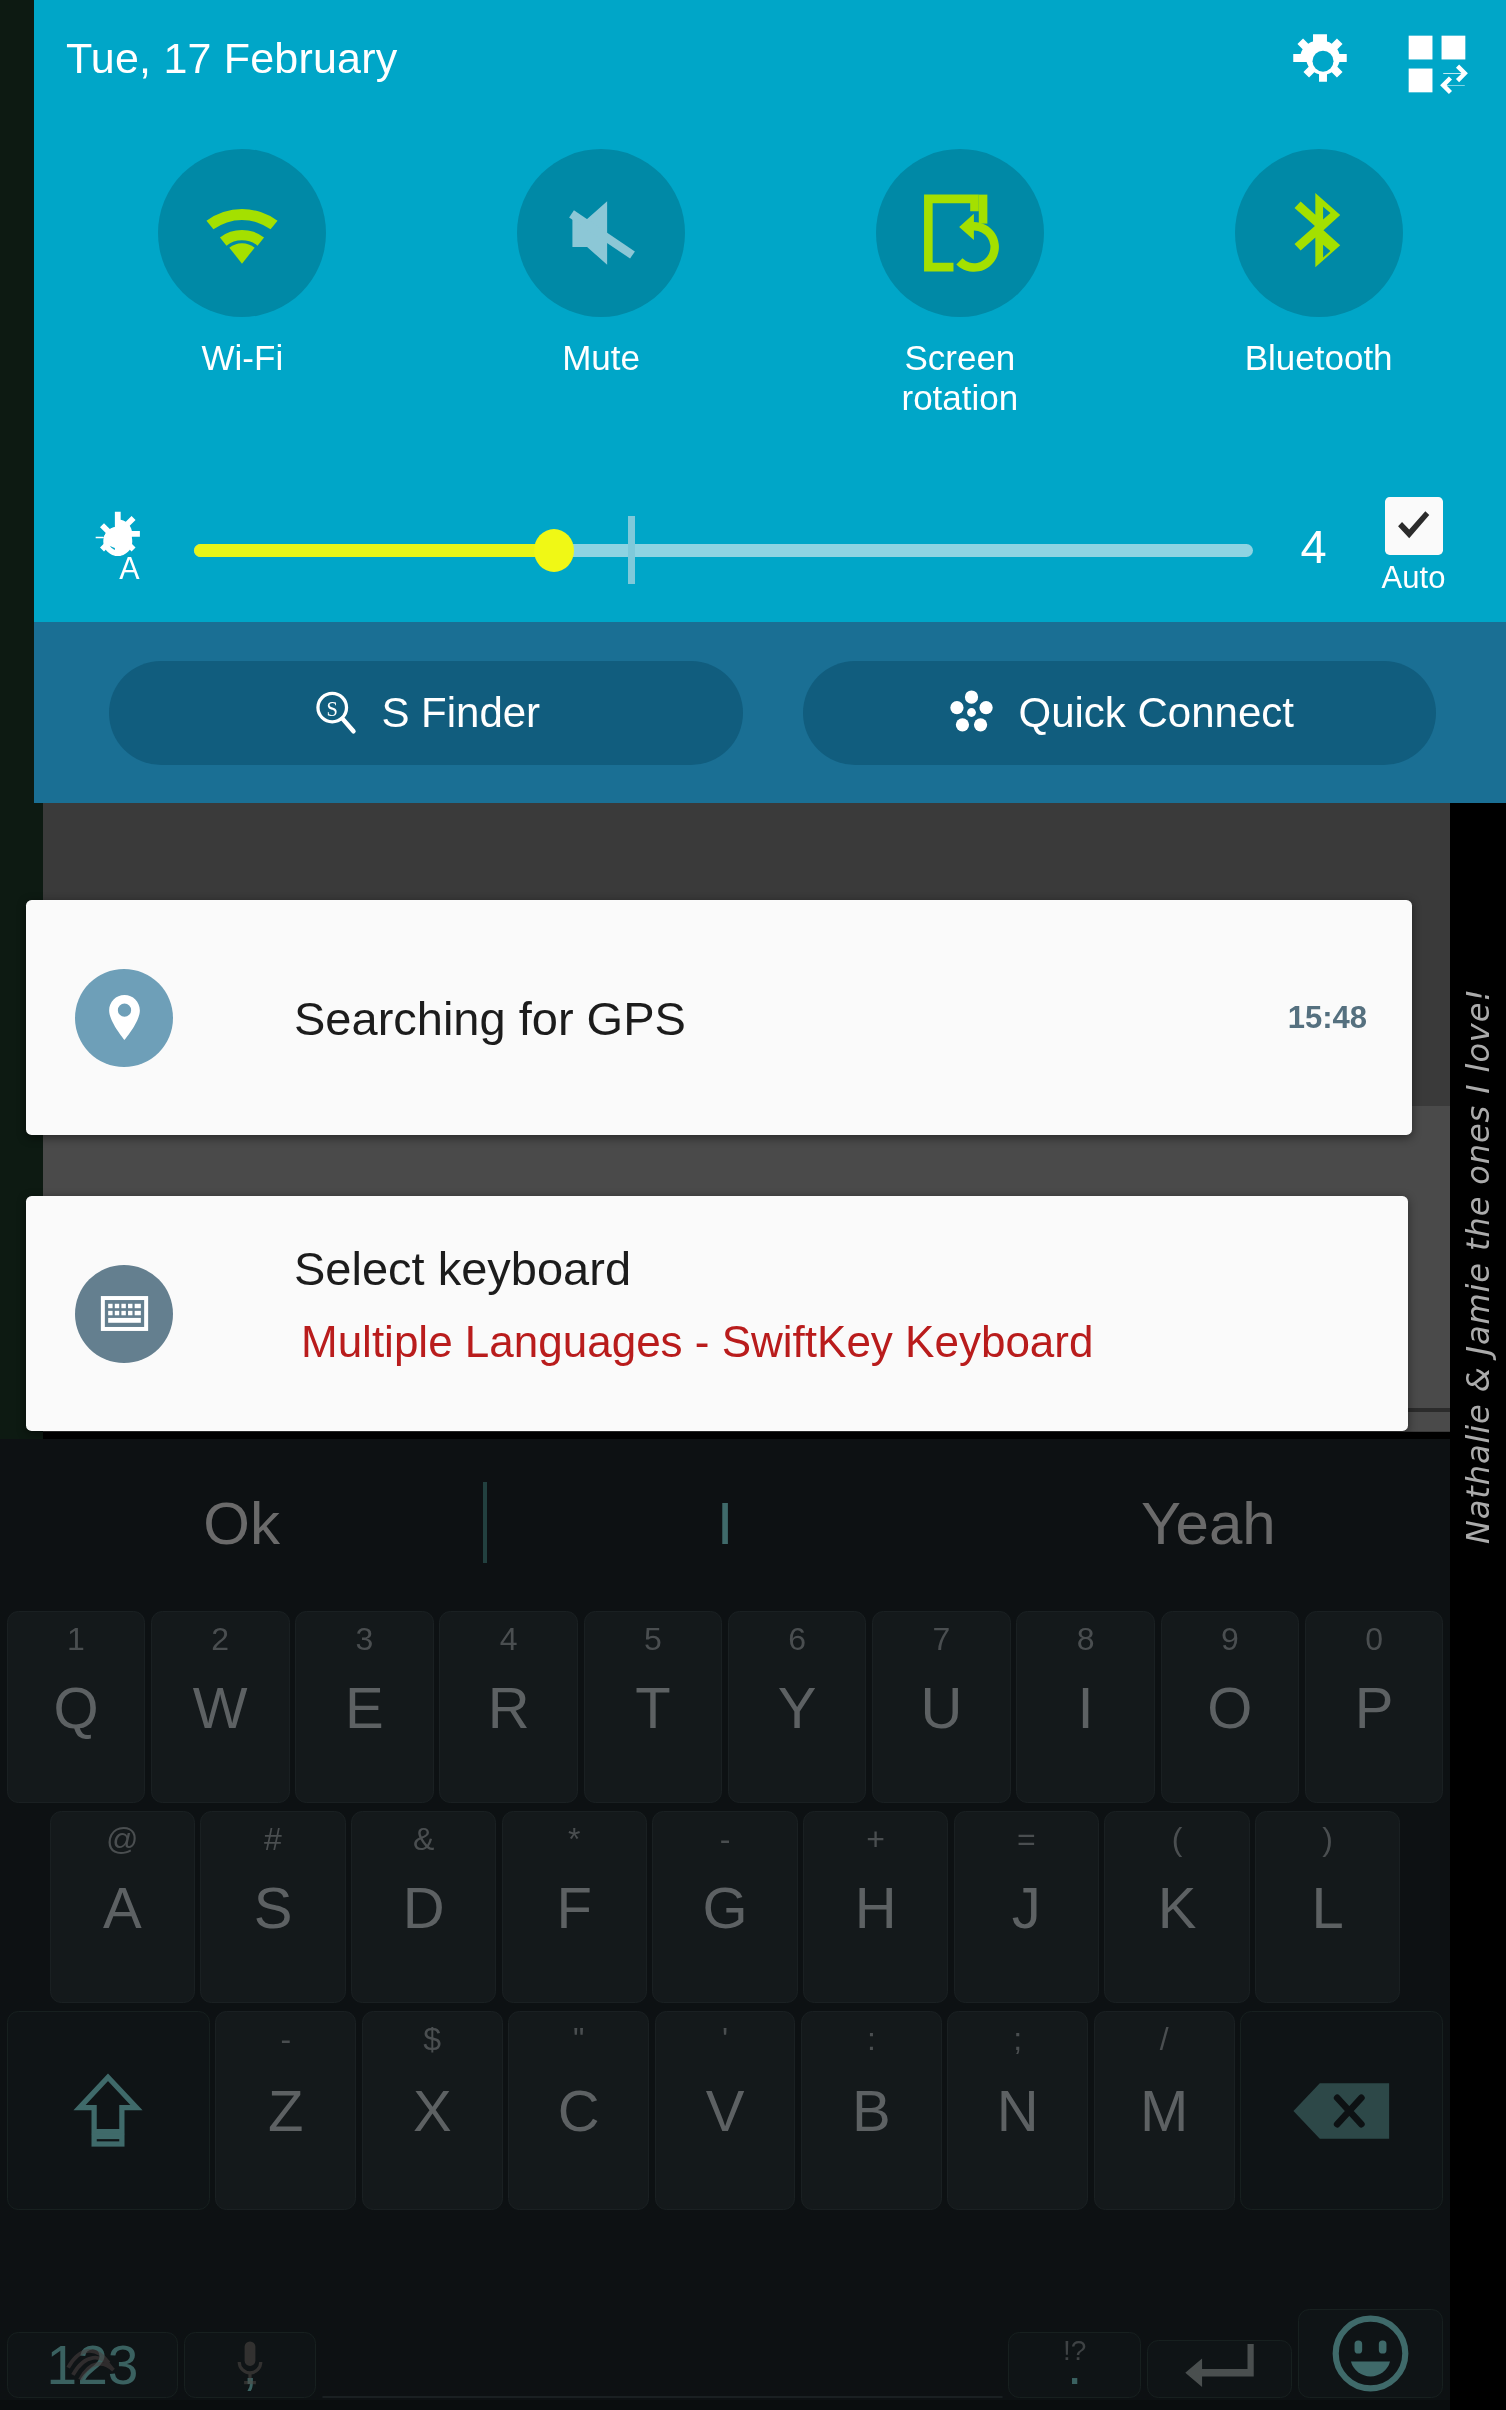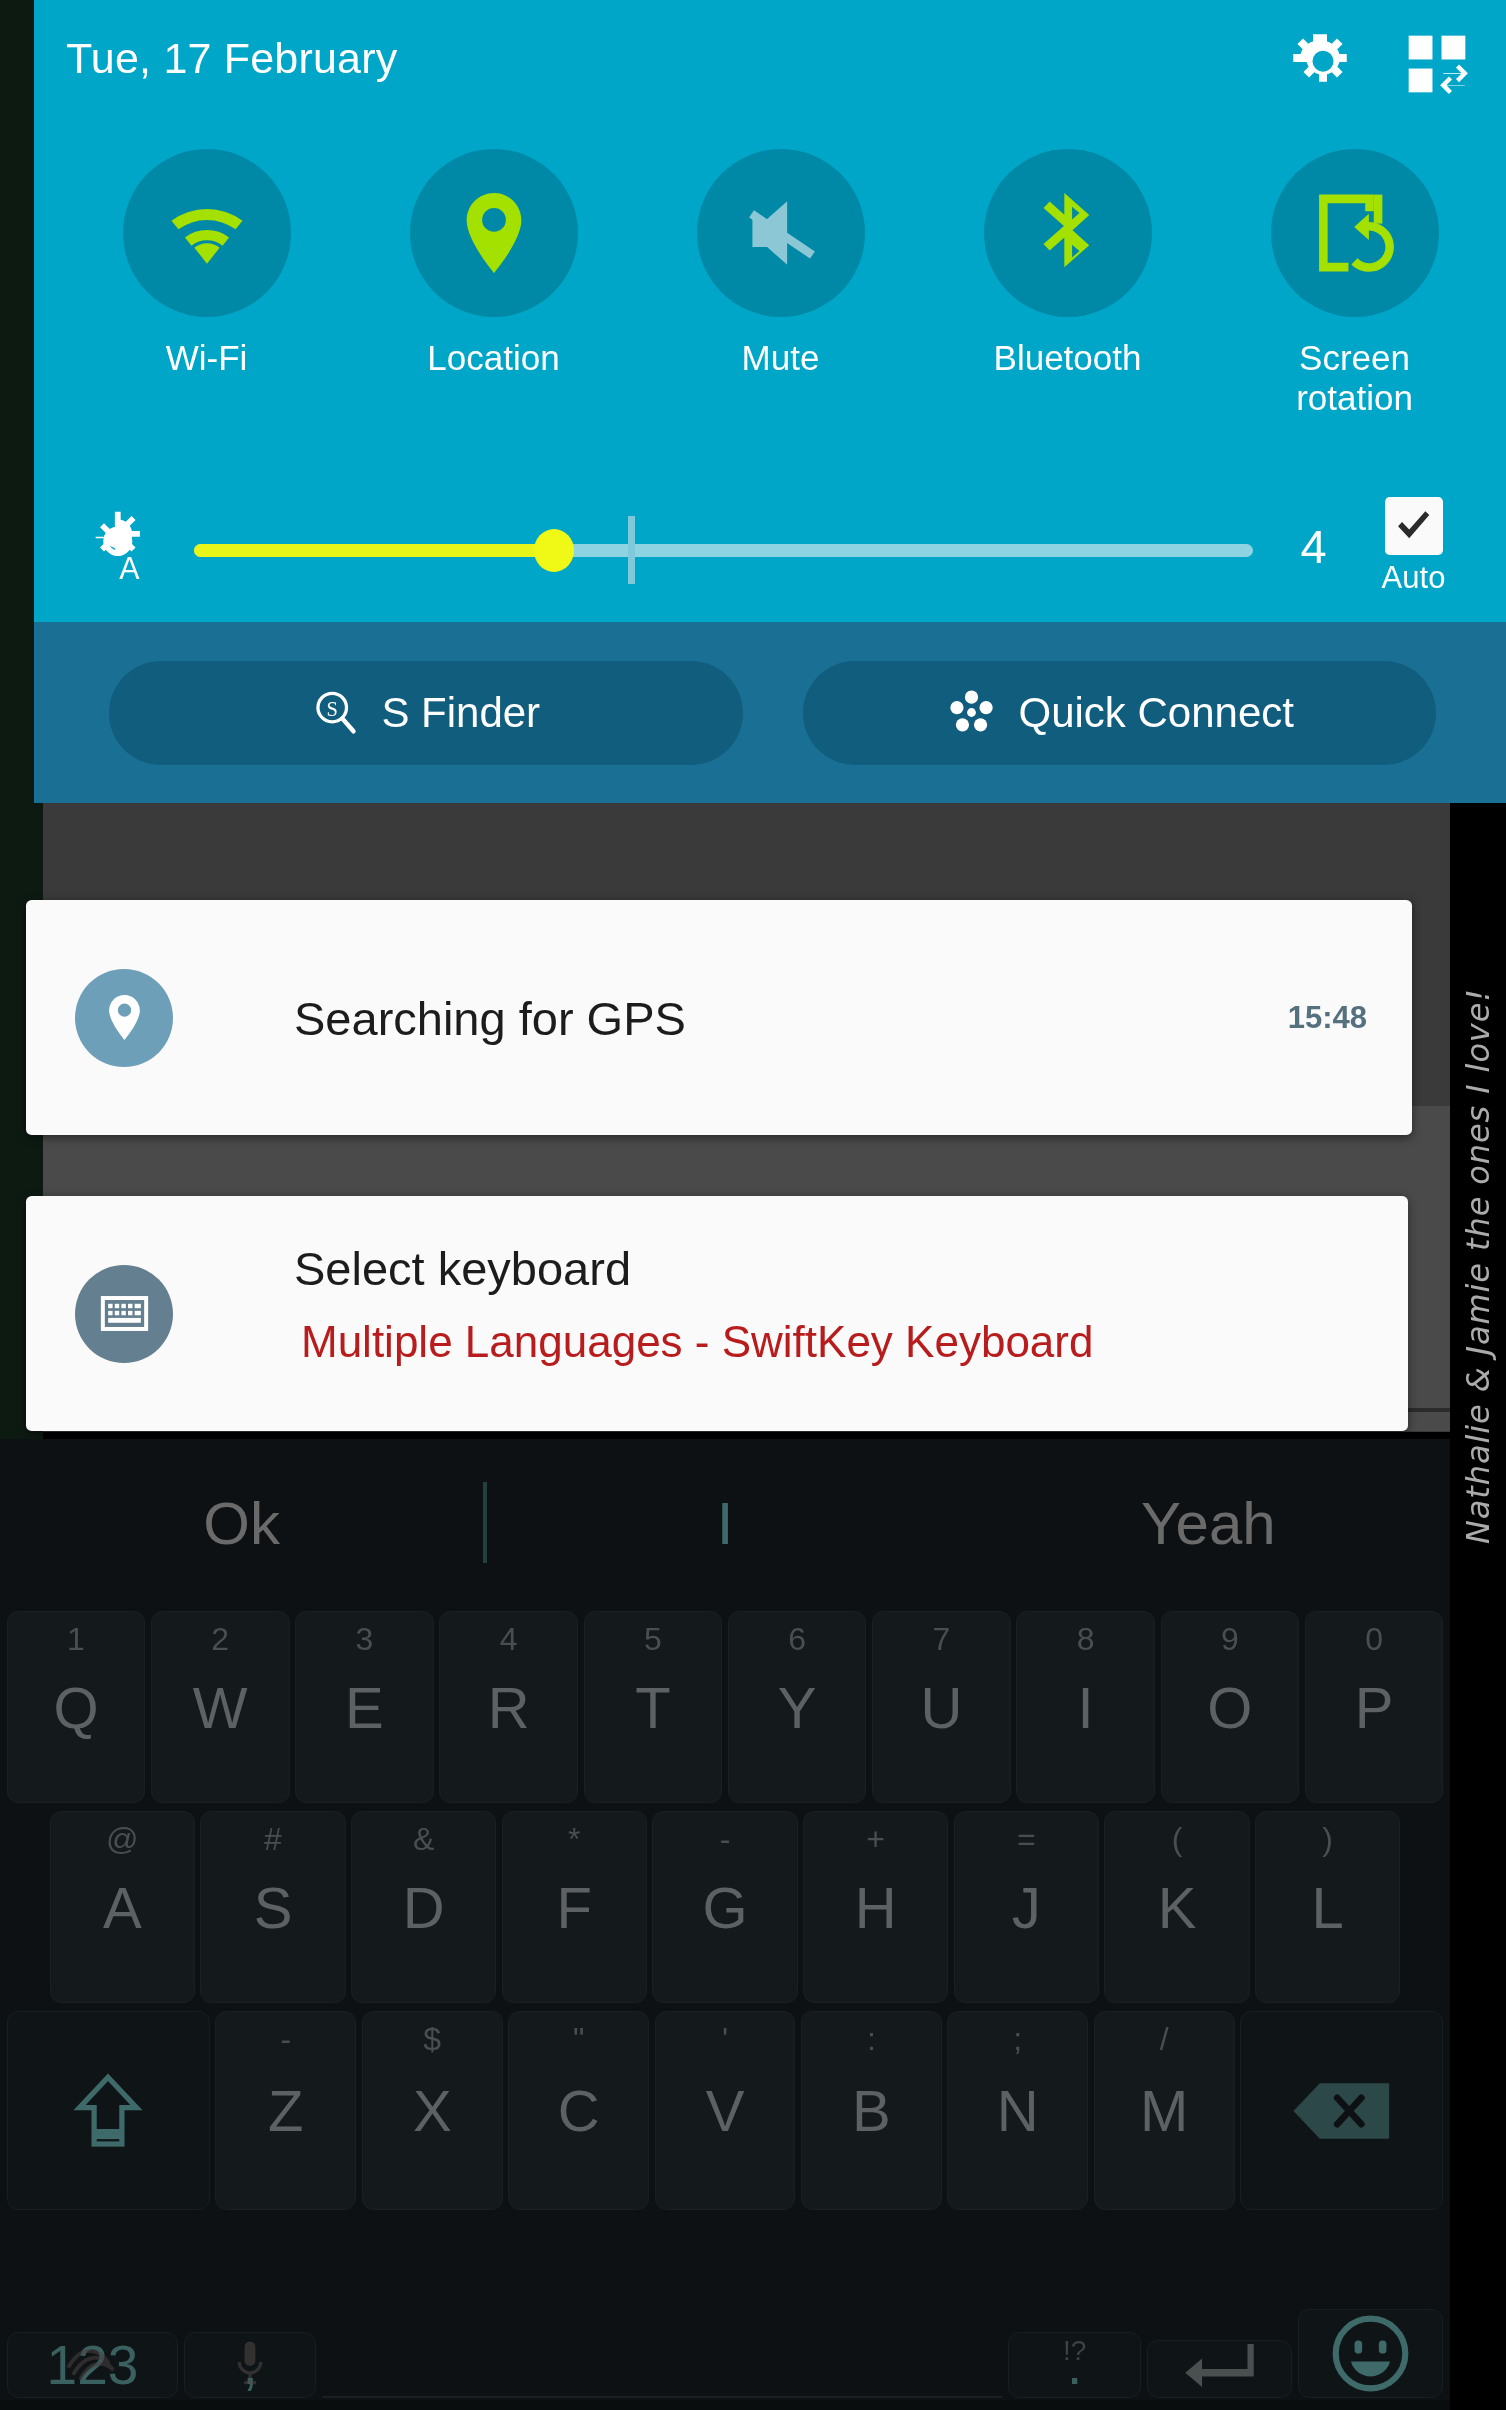--- a/index.html
+++ b/index.html
@@ -209,57 +209,49 @@
       <div class="toggle-circle">
         <svg width="98" height="98" viewBox="0 0 24 24">
           <path d="M12 19.5l-3.1-3.9a4.9 4.9 0 0 1 6.2 0z" fill="#a4e000"></path>
           <path d="M6.6 13.1l1.6 2a6.2 6.2 0 0 1 7.6 0l1.6-2a8.8 8.8 0 0 0-10.8 0z" fill="#a4e000"></path>
           <path d="M3.3 9l1.7 2.1a11.9 11.9 0 0 1 14 0L20.7 9A14.6 14.6 0 0 0 3.3 9z" fill="#a4e000"></path>
         </svg>
       </div>
       <div class="toggle-label">Wi-Fi</div>
     </div>
 
-    <div class="toggle">
-      <div class="toggle-circle">
-        <svg width="98" height="98" viewBox="0 0 24 24">
-          <path d="M12 2.2c-3.7 0-6.7 3-6.7 6.7 0 5 6.7 12.9 6.7 12.9s6.7-7.9 6.7-12.9c0-3.7-3-6.7-6.7-6.7zm0 9.5a2.9 2.9 0 1 1 0-5.8 2.9 2.9 0 0 1 0 5.8z" fill="#a4e000"></path>
-        </svg>
-      </div>
-      <div class="toggle-label">Location</div>
-    </div>
 
     <div class="toggle">
       <div class="toggle-circle">
         <svg width="98" height="98" viewBox="0 0 24 24">
           <path d="M13.5 4.2L8.6 8.6H5v6.8h3.6l4.9 4.4z" fill="#8cc7d6"></path>
           <rect x="3.4" y="11.1" width="18" height="2.1" fill="#8cc7d6" transform="rotate(34 12 12)"></rect>
         </svg>
       </div>
       <div class="toggle-label">Mute</div>
-    </div>
-
-    <div class="toggle">
-      <div class="toggle-circle">
-        <svg width="98" height="98" viewBox="0 0 24 24">
-          <path d="M11.1 2.2l6.1 5.4-4.1 3.7 4.1 3.7-6.1 5.4v-7.3l-3.6 3.2-1.5-1.6 5-4.4-5-4.4 1.5-1.6 3.6 3.2zm1.9 3.4v3.1l1.8-1.6zm0 9.3v3.1l1.8-1.6z" fill="#a4e000"></path>
-        </svg>
-      </div>
-      <div class="toggle-label">Bluetooth</div>
     </div>
 
     <div class="toggle">
       <div class="toggle-circle">
         <svg width="98" height="98" viewBox="0 0 24 24">
           <path d="M3.2 2.6h13.4v4.1h-2.1V4.7H5.3v14.6h5.1v2.1H3.2z" fill="#a4e000"></path>
           <path d="M16.6 2.6h2.1v7.1h-2.1z" fill="#a4e000"></path>
           <path d="M15.4 9.3a6.1 6.1 0 1 1-4.3 10.4l1.5-1.5a4 4 0 1 0 2.8-6.8v2.3l-3.6-3.2 3.6-3.2z" fill="#a4e000"></path>
         </svg>
       </div>
       <div class="toggle-label"><span>Screen</span><br><span>rotation</span></div>
+    </div>
+
+    <div class="toggle">
+      <div class="toggle-circle">
+        <svg width="98" height="98" viewBox="0 0 24 24">
+          <path d="M11.1 2.2l6.1 5.4-4.1 3.7 4.1 3.7-6.1 5.4v-7.3l-3.6 3.2-1.5-1.6 5-4.4-5-4.4 1.5-1.6 3.6 3.2zm1.9 3.4v3.1l1.8-1.6zm0 9.3v3.1l1.8-1.6z" fill="#a4e000"></path>
+        </svg>
+      </div>
+      <div class="toggle-label">Bluetooth</div>
     </div>
   </div>
 
   <div id="brightness-row">
     <div id="brightness-icon">
       <svg width="87" height="87" viewBox="0 0 24 24">
         <path d="M11 2.4h1.6v2.2c.5.1 1 .3 1.4.6l1.6-1.6 1.1 1.1-1.6 1.6c.3.4.5.9.6 1.4h2.2v1.6h-2.2c-.1.5-.3 1-.6 1.4l1.6 1.6-1.1 1.1-1.6-1.6c-.4.3-.9.5-1.4.6v2.2H11v-2.2c-.5-.1-1-.3-1.4-.6l-1.6 1.6-1.1-1.1 1.6-1.6c-.3-.4-.5-.9-.6-1.4H5.7V9.7h2.2c.1-.5.3-1 .6-1.4L6.9 6.7 8 5.6l1.6 1.6c.4-.3.9-.5 1.4-.6z" fill="#fff"></path>
         <path d="M11.8 6.6a4 4 0 1 0 0 8 4 4 0 0 0 0-8zm0 1.5v5a2.5 2.5 0 0 1 0-5z" fill="#fff"></path>
         <text x="12.2" y="21" font-size="8.4" fill="#fff" font-family="Liberation Sans, sans-serif">A</text>
       </svg>

